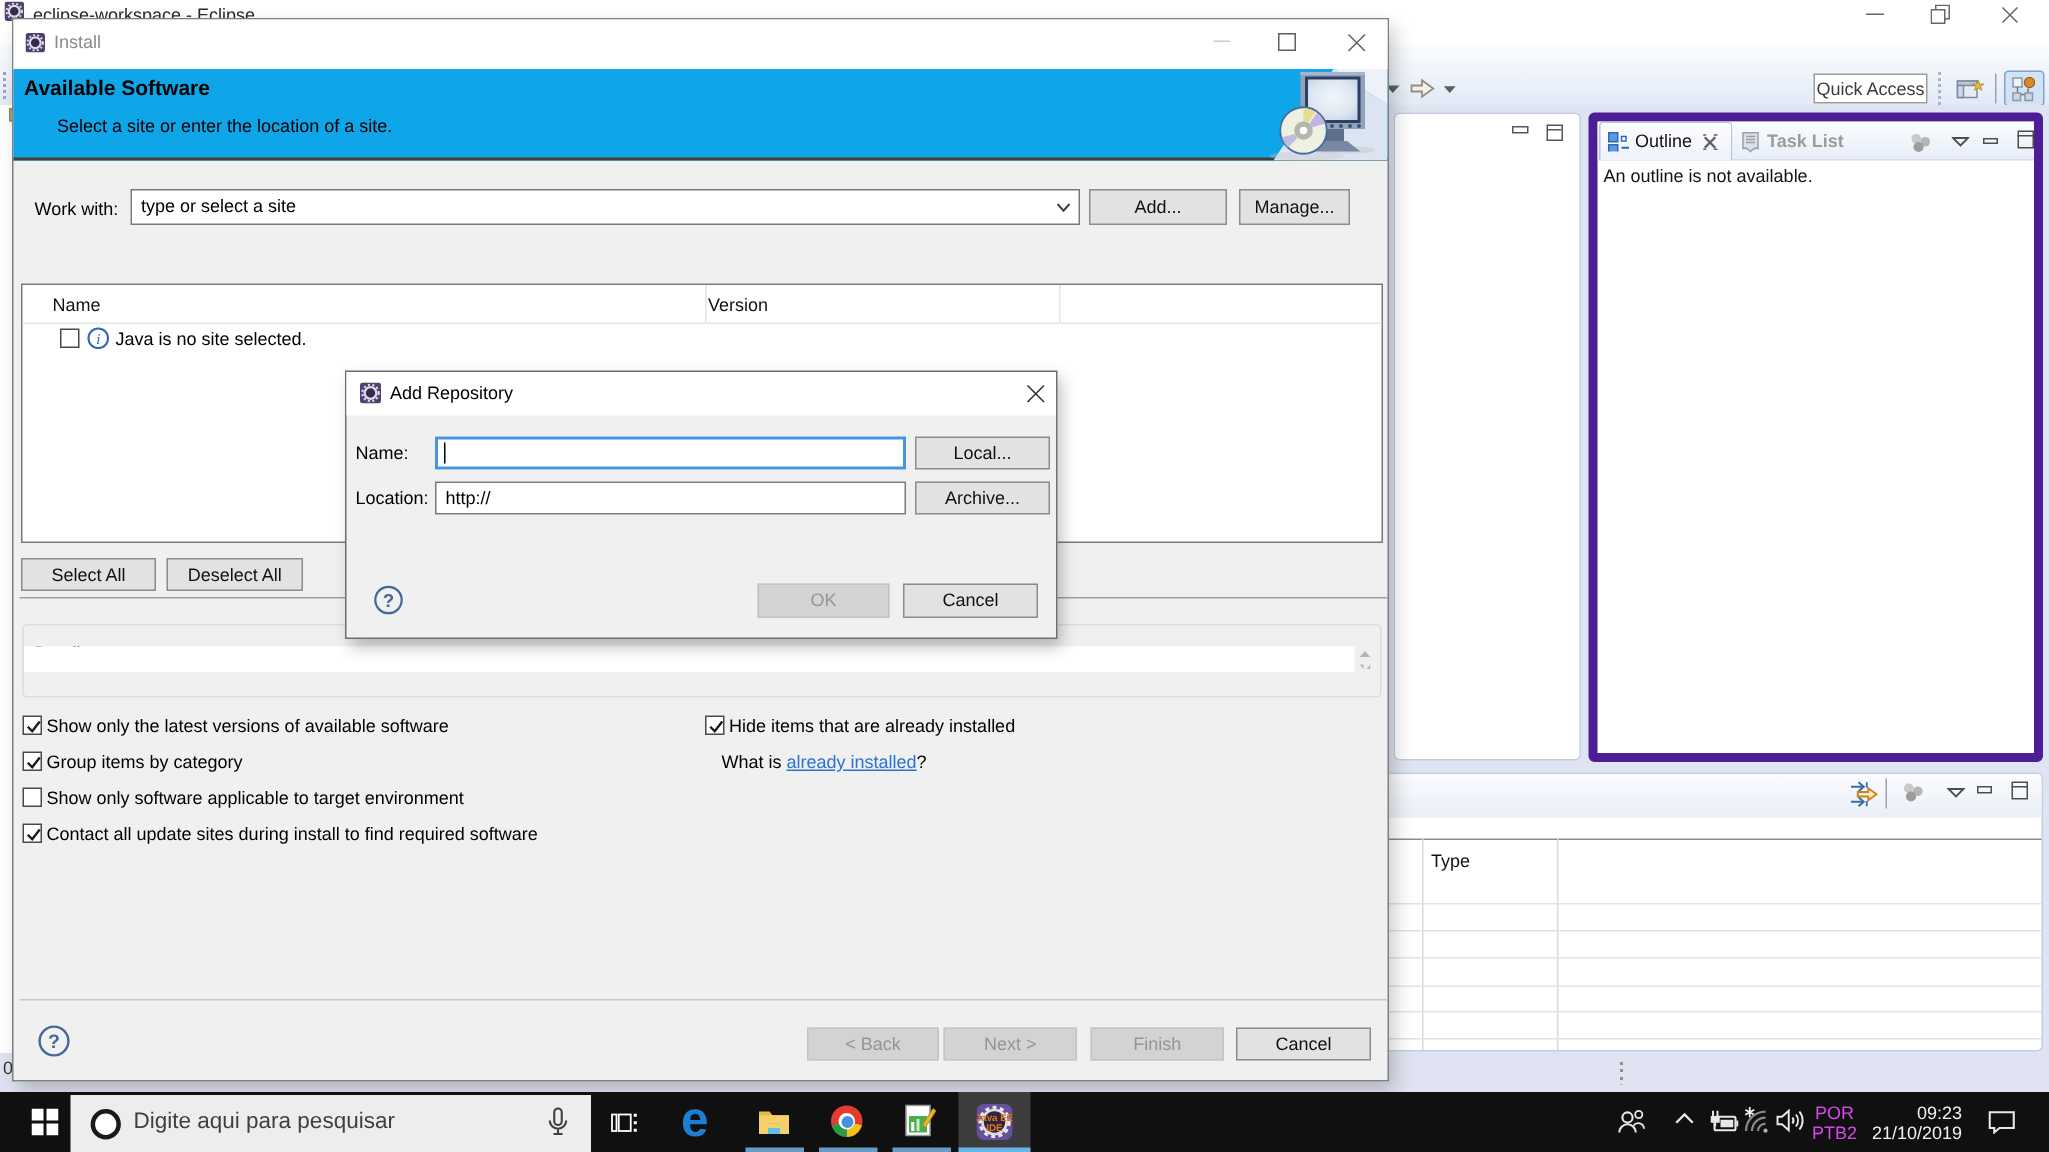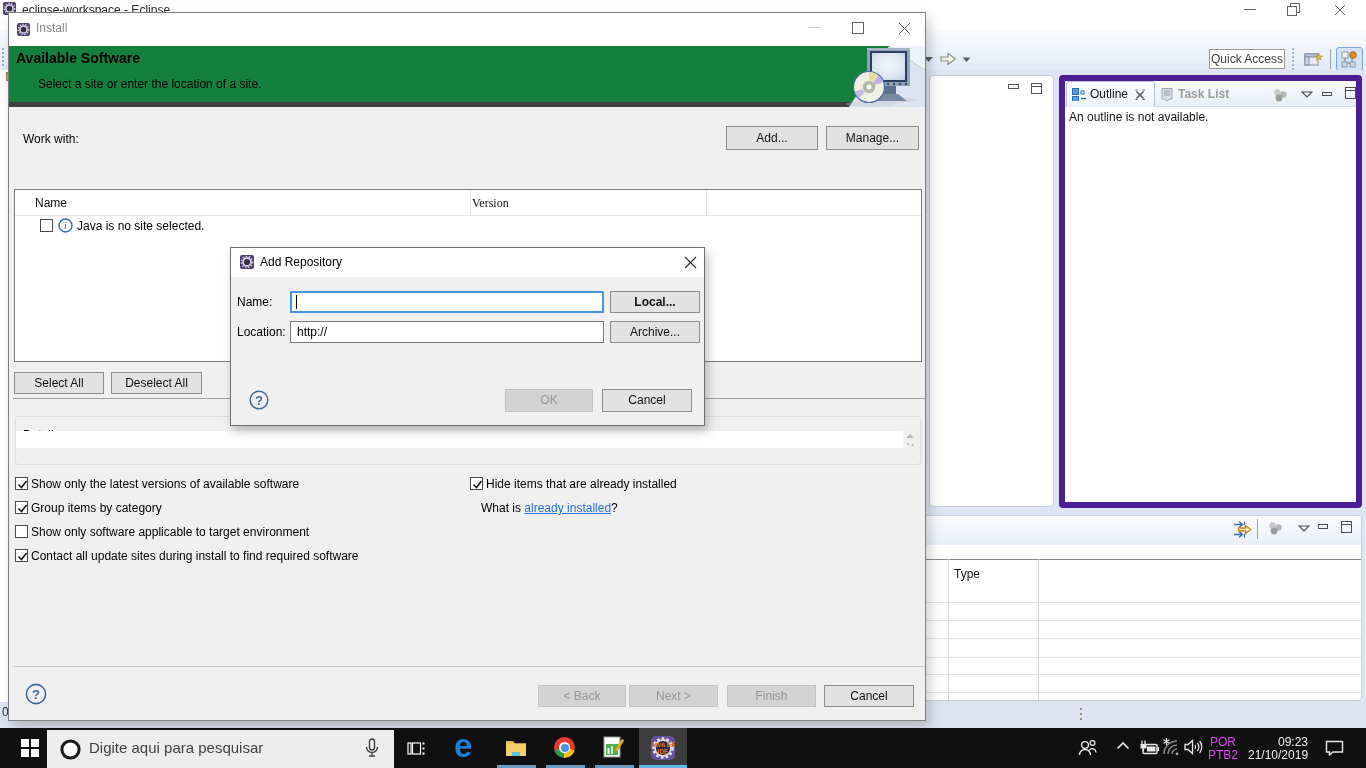--- a/index.html
+++ b/index.html
@@ -167,21 +167,21 @@
         </svg>
     </div>
     <div class="abs" style="left:27px;top:8px;font-size:12px;color:#8a8a8a;">Install</div>
     <div class="abs" style="left:800px;top:14px;width:11px;height:1px;background:#c9c9c9;"></div>
     <div class="abs" style="left:843px;top:9px;width:12px;height:12px;border:1px solid #5f5f5f;"></div>
     <svg class="abs" style="left:889px;top:9px;" width="13" height="13">
         <path d="M1 1 L12 12 M12 1 L1 12" stroke="#5f5f5f" stroke-width="1"></path>
       </svg>
   </div>
 
-  <div class="abs" style="left:0;top:33px;width:916px;height:61px;background:#15803d;border-bottom:5px solid #404040;">
+  <div class="abs" style="left:0;top:33px;width:916px;height:61px;background:#0ea5e9;border-bottom:2px solid #404040;">
     <svg class="abs" style="right:0;top:0;" width="110" height="61">
       <defs>
         <radialGradient id="scrG" cx="0.5" cy="0.45" r="0.75">
           <stop offset="0" stop-color="#f2f6fa"></stop>
             <stop offset="0.6" stop-color="#dce6f1"></stop>
             <stop offset="1" stop-color="#b9cbe0"></stop>
         </radialGradient>
       </defs>
       <polygon points="34,61 110,61 110,24 74,0" fill="#dbe5f2"></polygon>
       <polygon points="74,0 110,0 110,24" fill="#edf2f9"></polygon>
@@ -208,27 +208,33 @@
         <path d="M43.5 52.5 A15 15 0 0 1 39.5 45.5 L48.3 43.3 A6 6 0 0 0 50 46 Z" fill="#b0a5e2" opacity="0.7"></path>
         <circle cx="54" cy="41" r="6.2" fill="#b4b8aa"></circle>
         <circle cx="54" cy="41" r="2.5" fill="#fff"></circle>
       </g>
     </svg>
     <div class="abs" style="left:7px;top:4px;font-size:14px;font-weight:bold;color:#000;">Available Software</div>
     <div class="abs" style="left:29px;top:31px;font-size:12px;color:#000;">Select a site or enter the location of a site.</div>
   </div>
 
   <div class="abs" style="left:14px;top:119px;font-size:12px;color:#000;">Work with:</div>
+  <div class="abs" style="left:78px;top:113px;width:633px;height:24px;background:#fff;border:1px solid #7a7a7a;">
+    <div class="abs" style="left:6px;top:3px;font-size:12px;color:#000;">type or select a site</div>
+    <svg class="abs" style="right:5px;top:8px;" width="10" height="7">
+        <path d="M1 1 L5 5.5 L9 1" stroke="#404040" stroke-width="1.3" fill="none"></path>
+      </svg>
+  </div>
   <div class="btn" style="left:717px;top:113px;width:92px;height:24px;line-height:22px;">Add...</div>
-  <div class="btn" style="left:817px;top:113px;width:93px;height:24px;line-height:22px;">Manage...</div>
+  <div class="btn" style="left:817px;top:113px;width:74px;height:24px;line-height:22px;">Manage...</div>
 
 
   <div class="abs" style="left:5px;top:176px;width:908px;height:173px;background:#fff;border:1px solid #7a7a7a;">
     <div class="abs" style="left:20px;top:6px;font-size:12px;color:#111;">Name</div>
-    <div class="abs" style="left:457px;top:6px;font-size:12px;color:#111;font-family:Liberation Serif, serif;">Version</div>
+    <div class="abs" style="left:457px;top:6px;font-size:12px;color:#111;">Version</div>
     <div class="abs" style="left:455px;top:0px;width:1px;height:25px;background:#e5e5e5;"></div>
     <div class="abs" style="left:691px;top:0px;width:1px;height:25px;background:#e5e5e5;"></div>
     <div class="abs" style="left:0px;top:25px;width:906px;height:1px;background:#e5e5e5;"></div>
     <div class="abs" style="left:25px;top:29px;width:13px;height:13px;border:1px solid #494949;background:#fff;"></div>
     <svg class="abs" style="left:43px;top:28px;" width="15" height="15">
         <circle cx="7.5" cy="7.5" r="6.5" fill="#fff" stroke="#2e69b3" stroke-width="1.4"></circle>
         <text x="7.5" y="11.2" font-size="10" font-family="Liberation Serif" font-style="italic" fill="#2e69b3" text-anchor="middle">i</text>
       </svg>
     <div class="abs" style="left:62px;top:29px;font-size:12px;color:#000;">Java is no site selected.</div>
   </div>
@@ -297,21 +303,21 @@
     </div>
     <div class="abs" style="left:29px;top:7px;font-size:12px;color:#000;">Add Repository</div>
     <svg class="abs" style="left:453px;top:8px;" width="13" height="13">
         <path d="M1 1 L12 12 M12 1 L1 12" stroke="#333" stroke-width="1.1"></path>
       </svg>
   </div>
   <div class="abs" style="left:6px;top:47px;font-size:12px;color:#000;">Name:</div>
   <div class="abs" style="left:59px;top:43px;width:314px;height:22px;background:#fff;border:2px solid #4795e2;">
     <div class="abs" style="left:4px;top:2px;width:1px;height:14px;background:#000;"></div>
   </div>
-  <div class="btn" style="left:379px;top:43px;width:90px;height:22px;line-height:20px;font-weight:bold;">Local...</div>
+  <div class="btn" style="left:379px;top:43px;width:90px;height:22px;line-height:20px;">Local...</div>
   <div class="abs" style="left:6px;top:77px;font-size:12px;color:#000;">Location:</div>
   <div class="abs" style="left:59px;top:73px;width:314px;height:22px;background:#fff;border:1px solid #7a7a7a;">
     <div class="abs" style="left:6px;top:3px;font-size:12px;color:#000;">http://</div>
   </div>
   <div class="btn" style="left:379px;top:73px;width:90px;height:22px;line-height:20px;">Archive...</div>
   <svg class="abs" style="left:18px;top:142px;" width="20" height="20">
       <circle cx="10" cy="10" r="8.8" fill="none" stroke="#44689a" stroke-width="1.5"></circle>
       <text x="10" y="14.5" font-size="12.5" font-weight="bold" fill="#44689a" text-anchor="middle">?</text>
     </svg>
   <div class="btn-dis" style="left:274px;top:141px;width:88px;height:23px;line-height:21px;">OK</div>

